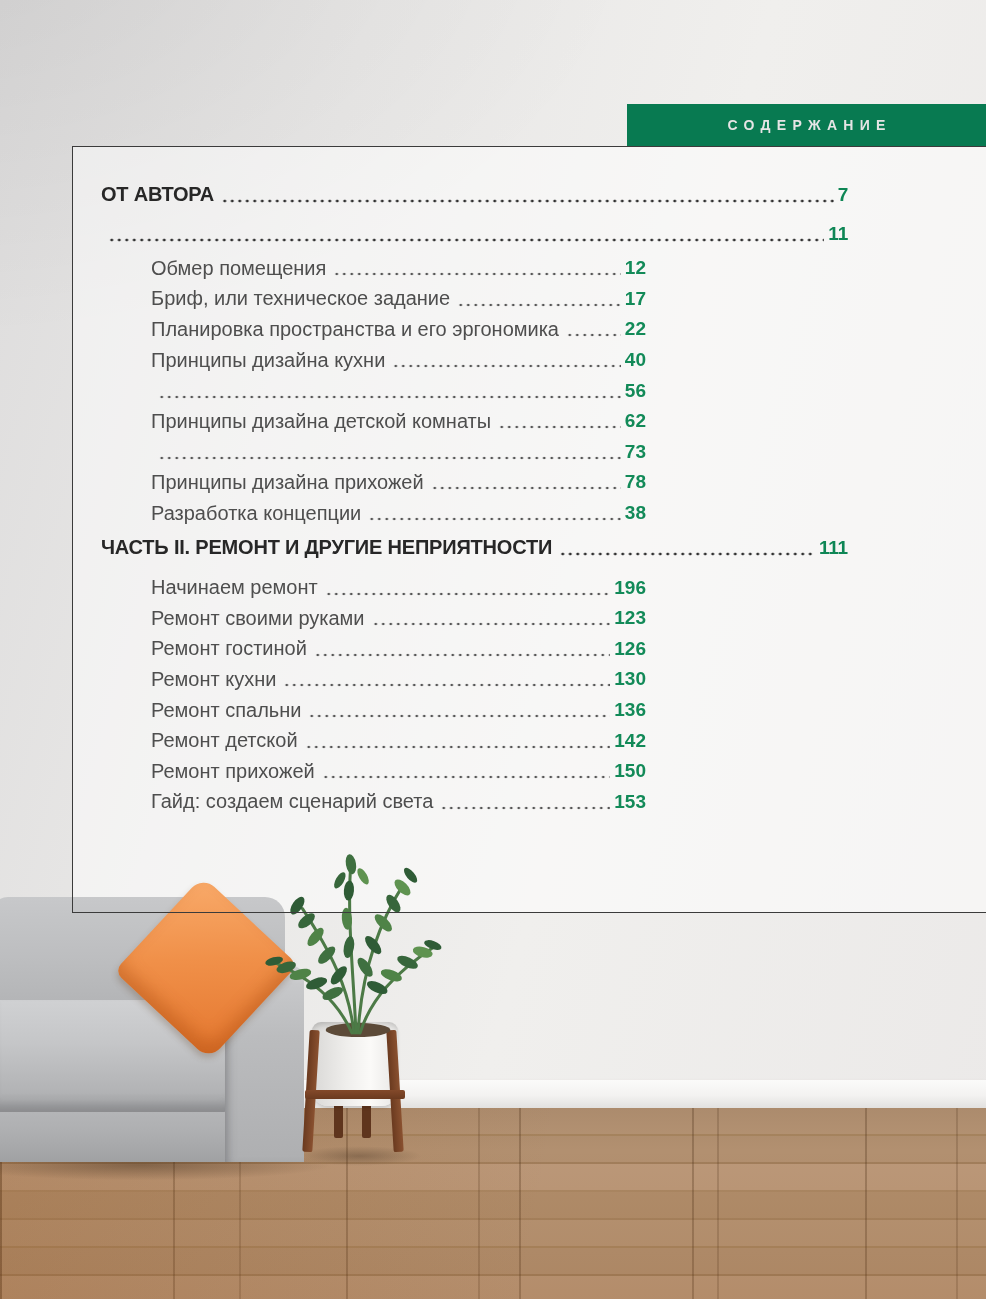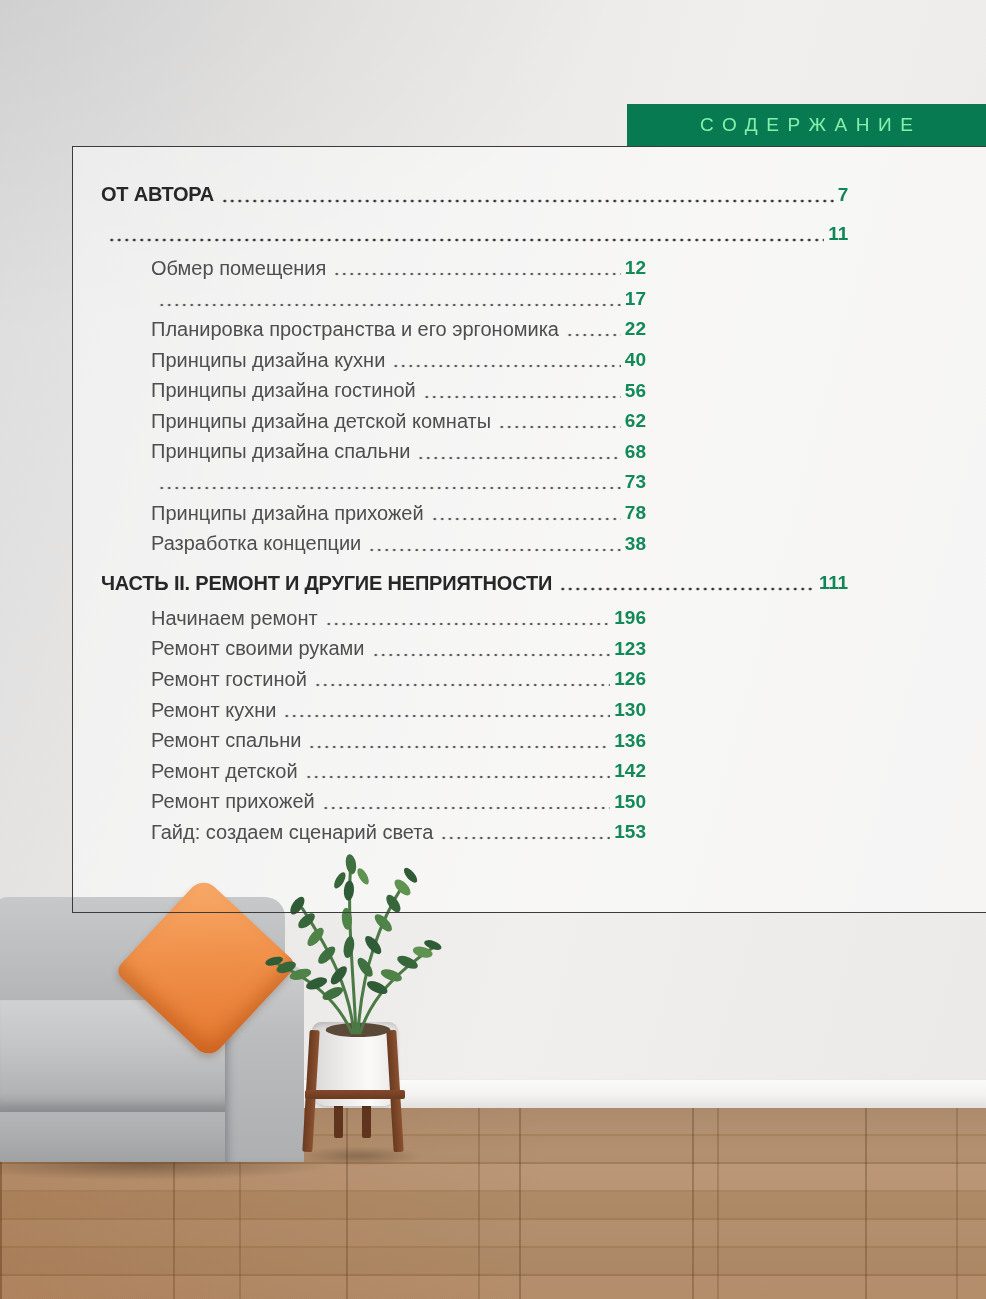--- a/index.html
+++ b/index.html
@@ -64,21 +64,21 @@
   .pot{position:absolute;left:312px;top:1022px;width:86px;height:84px;z-index:5;
     border-radius:9px 9px 16px 16px;
     background:linear-gradient(90deg,#d9d8d6 0%,#efeeec 40%,#fbfaf8 68%,#e7e6e4 100%);
     box-shadow:inset 0 7px 7px -5px rgba(0,0,0,0.22), 0 2px 3px rgba(0,0,0,0.12);}
   .plant{position:absolute;left:258px;top:846px;width:196px;height:192px;z-index:8;}
   
   .box-border{position:absolute;left:72px;top:146px;right:-4px;height:767px;z-index:10;
     border:1.6px solid #3b3b3b;box-sizing:border-box;background:transparent;}
   .greenbar{position:absolute;left:627px;top:104px;width:359px;height:42px;z-index:12;
     display:flex;align-items:center;justify-content:center;}
-  .greenbar .ttl{color:#86efac;font-size:19px;font-weight:400;letter-spacing:0.45em;
+  .greenbar .ttl{color:#e5e5e5;font-size:14px;font-weight:700;letter-spacing:0.45em;
     text-indent:0.45em;white-space:nowrap;}
   .toc{padding:28px 0 0 28px;}
   .row{display:flex;align-items:center;}
   .row .lbl{white-space:nowrap;}
   .row.part{height:39px;padding-right:141px;font-weight:700;color:#272727;font-size:20px;letter-spacing:-0.2px;}
   .row.sub{height:30.6px;margin-left:50px;width:495px;color:#4e4e4e;font-size:20px;justify-content:space-between;}
   .toc .row:nth-child(13){margin-top:5px;}
   .leader{flex:1;min-width:14px;height:12px;align-self:center;margin:6px 4px 0 7px;
     background-image:radial-gradient(circle, #565656 1.25px, rgba(0,0,0,0) 1.6px);
     background-size:7.5px 6px;background-repeat:repeat-x;background-position:left bottom;}
@@ -162,47 +162,42 @@
         <div class="row part">
           <span class="leader"></span>
           <span class="pg">11</span>
         </div>
         <div class="row sub">
           <span class="lbl">Обмер помещения</span>
           <span class="leader"></span>
           <span class="pg">12</span>
         </div>
         <div class="row sub">
+          <span class="lbl">Бриф, или техническое задание</span>
           <span class="leader"></span>
           <span class="pg">17</span>
         </div>
         <div class="row sub">
           <span class="lbl">Планировка пространства и его эргономика</span>
           <span class="leader"></span>
           <span class="pg">22</span>
         </div>
         <div class="row sub">
           <span class="lbl">Принципы дизайна кухни</span>
           <span class="leader"></span>
           <span class="pg">40</span>
         </div>
         <div class="row sub">
-          <span class="lbl">Принципы дизайна гостиной</span>
           <span class="leader"></span>
           <span class="pg">56</span>
         </div>
         <div class="row sub">
           <span class="lbl">Принципы дизайна детской комнаты</span>
           <span class="leader"></span>
           <span class="pg">62</span>
-        </div>
-        <div class="row sub">
-          <span class="lbl">Принципы дизайна спальни</span>
-          <span class="leader"></span>
-          <span class="pg">68</span>
         </div>
         <div class="row sub">
           <span class="leader"></span>
           <span class="pg">73</span>
         </div>
         <div class="row sub">
           <span class="lbl">Принципы дизайна прихожей</span>
           <span class="leader"></span>
           <span class="pg">78</span>
         </div>

